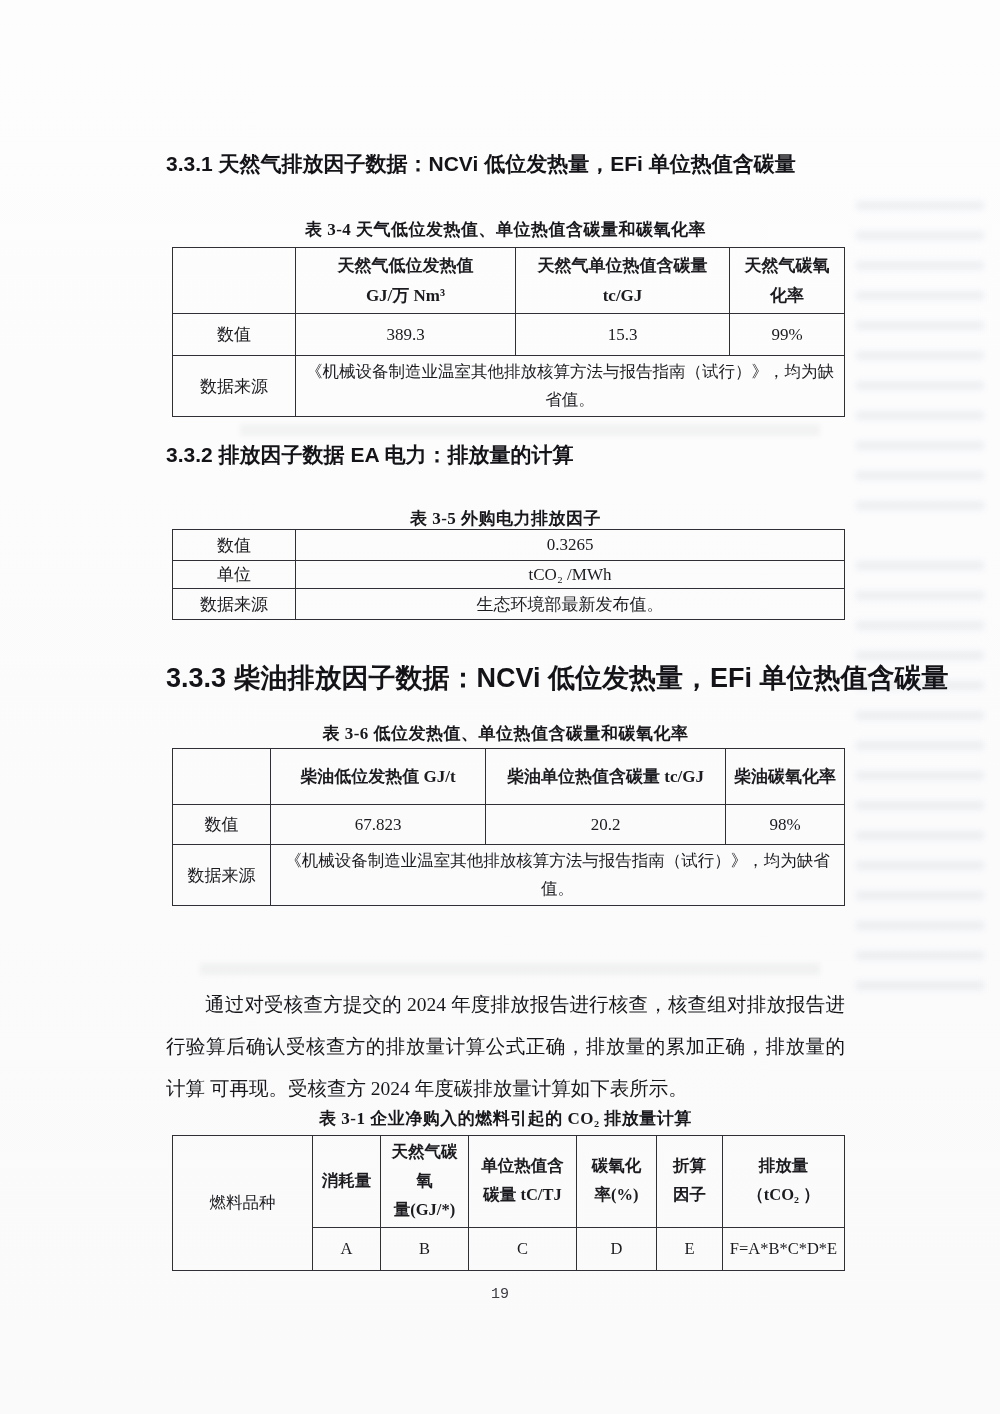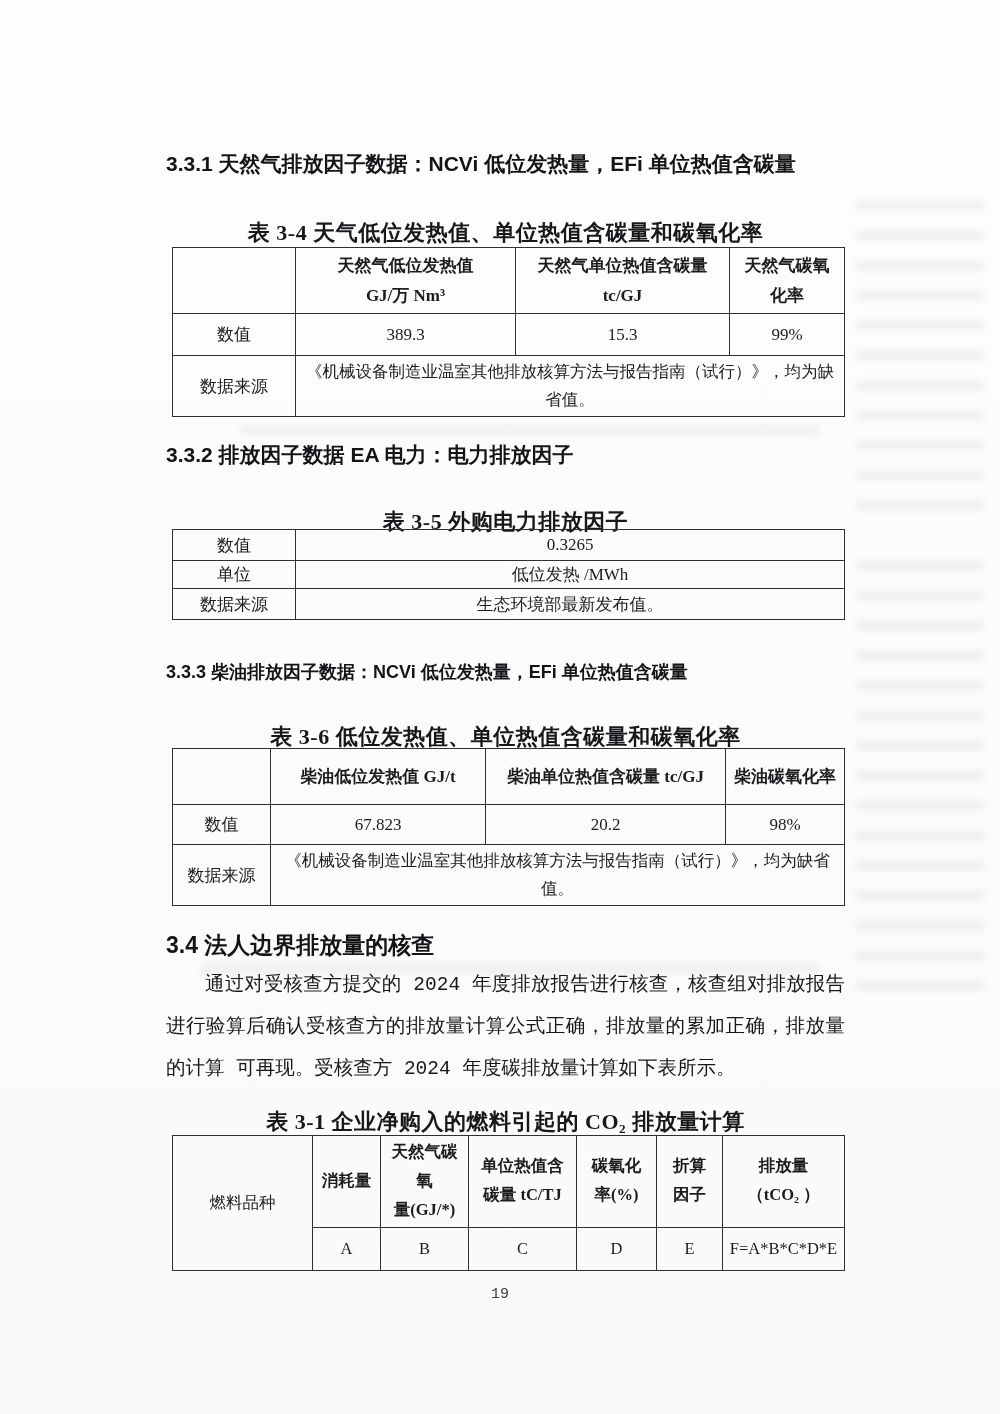--- a/index.html
+++ b/index.html
@@ -17,21 +17,21 @@
   .bleed-band {
     position:absolute; filter:blur(2.5px); opacity:.08; pointer-events:none;
     background:#7d8a75;
   }
   .sec {
     position:absolute; left:166px; margin:0; color:#141418;
     font-family:"Liberation Sans", sans-serif; font-weight:bold; white-space:nowrap;
   }
   .cap {
     position:absolute; left:166px; width:679px; text-align:center;
-    font-weight:bold; font-size:22px; letter-spacing:.5px; color:#18181c;
+    font-weight:bold; font-size:17px; letter-spacing:.5px; color:#18181c;
   }
   table.t {
     position:absolute; border-collapse:collapse; table-layout:fixed;
     font-size:17px; color:#1c1c20; background:transparent;
   }
   table.t td { border:1.6px solid #2f2f35; text-align:center; vertical-align:middle; padding:2px 6px; overflow:hidden; }
   .hd { font-weight:bold; }
   .hl2 { display:block; line-height:1.75; }
   .src { font-size:16.5px; line-height:1.7; }
   .para {
@@ -87,46 +87,46 @@
         <td>15.3</td>
         <td>99%</td>
       </tr>
       <tr style="height:58px;">
         <td>数据来源</td>
         <td class="src" colspan="3">《机械设备制造业温室其他排放核算方法与报告指南（试行）》，均为缺省值。</td>
       </tr>
     </tbody>
   </table>
 
-  <h2 class="sec" id="h332" style="top:441px; font-size:21px;">3.3.2 排放因子数据 EA 电力：电力排放因子</h2>
+  <h2 class="sec" id="h332" style="top:441px; font-size:21px;">3.3.2 排放因子数据 EA 电力：排放量的计算</h2>
 
   <div class="cap" style="top:507px;">表 3-5 外购电力排放因子</div>
 
   <table class="t" style="top:529px; left:172px; width:672px;">
     <colgroup>
         <col style="width:123px">
         <col style="width:549px">
       </colgroup>
     <tbody>
       <tr style="height:31px;">
         <td>数值</td>
         <td>0.3265</td>
       </tr>
       <tr style="height:16px;">
         <td>单位</td>
-        <td>低位发热 /MWh</td>
+        <td>tCO₂ /MWh</td>
       </tr>
       <tr style="height:31px;">
         <td>数据来源</td>
         <td>生态环境部最新发布值。</td>
       </tr>
     </tbody>
   </table>
 
-  <h2 class="sec" id="h333" style="top:660px; font-size:18px;">3.3.3 柴油排放因子数据：NCVi 低位发热量，EFi 单位热值含碳量</h2>
+  <h2 class="sec" id="h333" style="top:660px; font-size:27px;">3.3.3 柴油排放因子数据：NCVi 低位发热量，EFi 单位热值含碳量</h2>
 
   <div class="cap" style="top:722px;">表 3-6 低位发热值、单位热值含碳量和碳氧化率</div>
 
   <table class="t" style="top:748px; left:172px; width:672px;">
     <colgroup>
         <col style="width:98px">
         <col style="width:215px">
         <col style="width:240px">
         <col style="width:119px">
       </colgroup>
@@ -143,23 +143,22 @@
         <td>20.2</td>
         <td>98%</td>
       </tr>
       <tr style="height:52px;">
         <td>数据来源</td>
         <td class="src" colspan="3">《机械设备制造业温室其他排放核算方法与报告指南（试行）》，均为缺省值。</td>
       </tr>
     </tbody>
   </table>
 
-  <h2 class="sec" id="h34" style="top:930px; font-size:23px;">3.4 法人边界排放量的核查</h2>
-
-  <p class="para" style="top:964px;font-family:Liberation Mono, monospace;">通过对受核查方提交的 2024 年度排放报告进行核查，核查组对排放报告进行验算后确认受核查方的排放量计算公式正确，排放量的累加正确，排放量的计算 可再现。受核查方 2024 年度碳排放量计算如下表所示。</p>
+
+  <p class="para" style="top:984px;">通过对受核查方提交的 2024 年度排放报告进行核查，核查组对排放报告进行验算后确认受核查方的排放量计算公式正确，排放量的累加正确，排放量的计算 可再现。受核查方 2024 年度碳排放量计算如下表所示。</p>
 
   <div class="cap" style="top:1107px;">表 3-1 企业净购入的燃料引起的 CO₂ 排放量计算</div>
 
   <table class="t t37" style="top:1135px; left:172px; width:672px;">
     <colgroup>
       <col style="width:140px">
         <col style="width:68px">
         <col style="width:88px">
       <col style="width:108px">
         <col style="width:80px">

